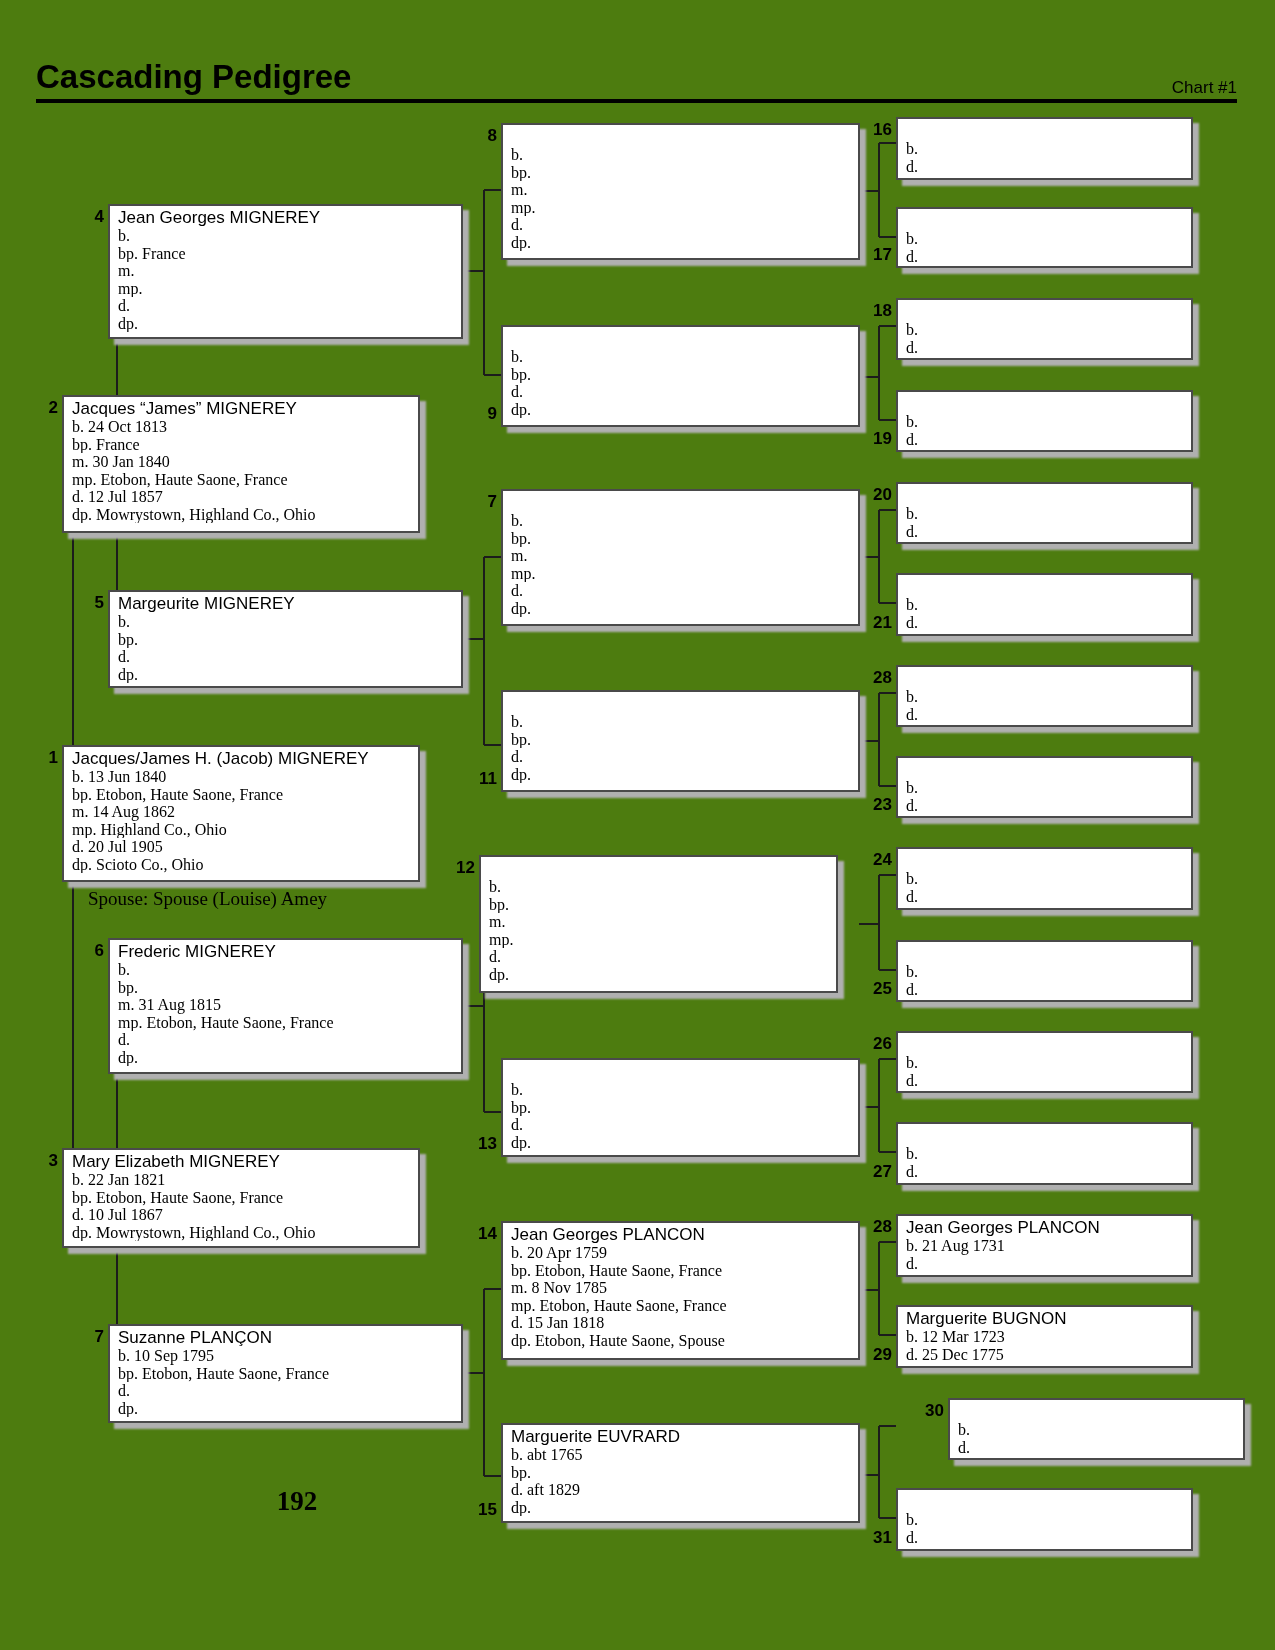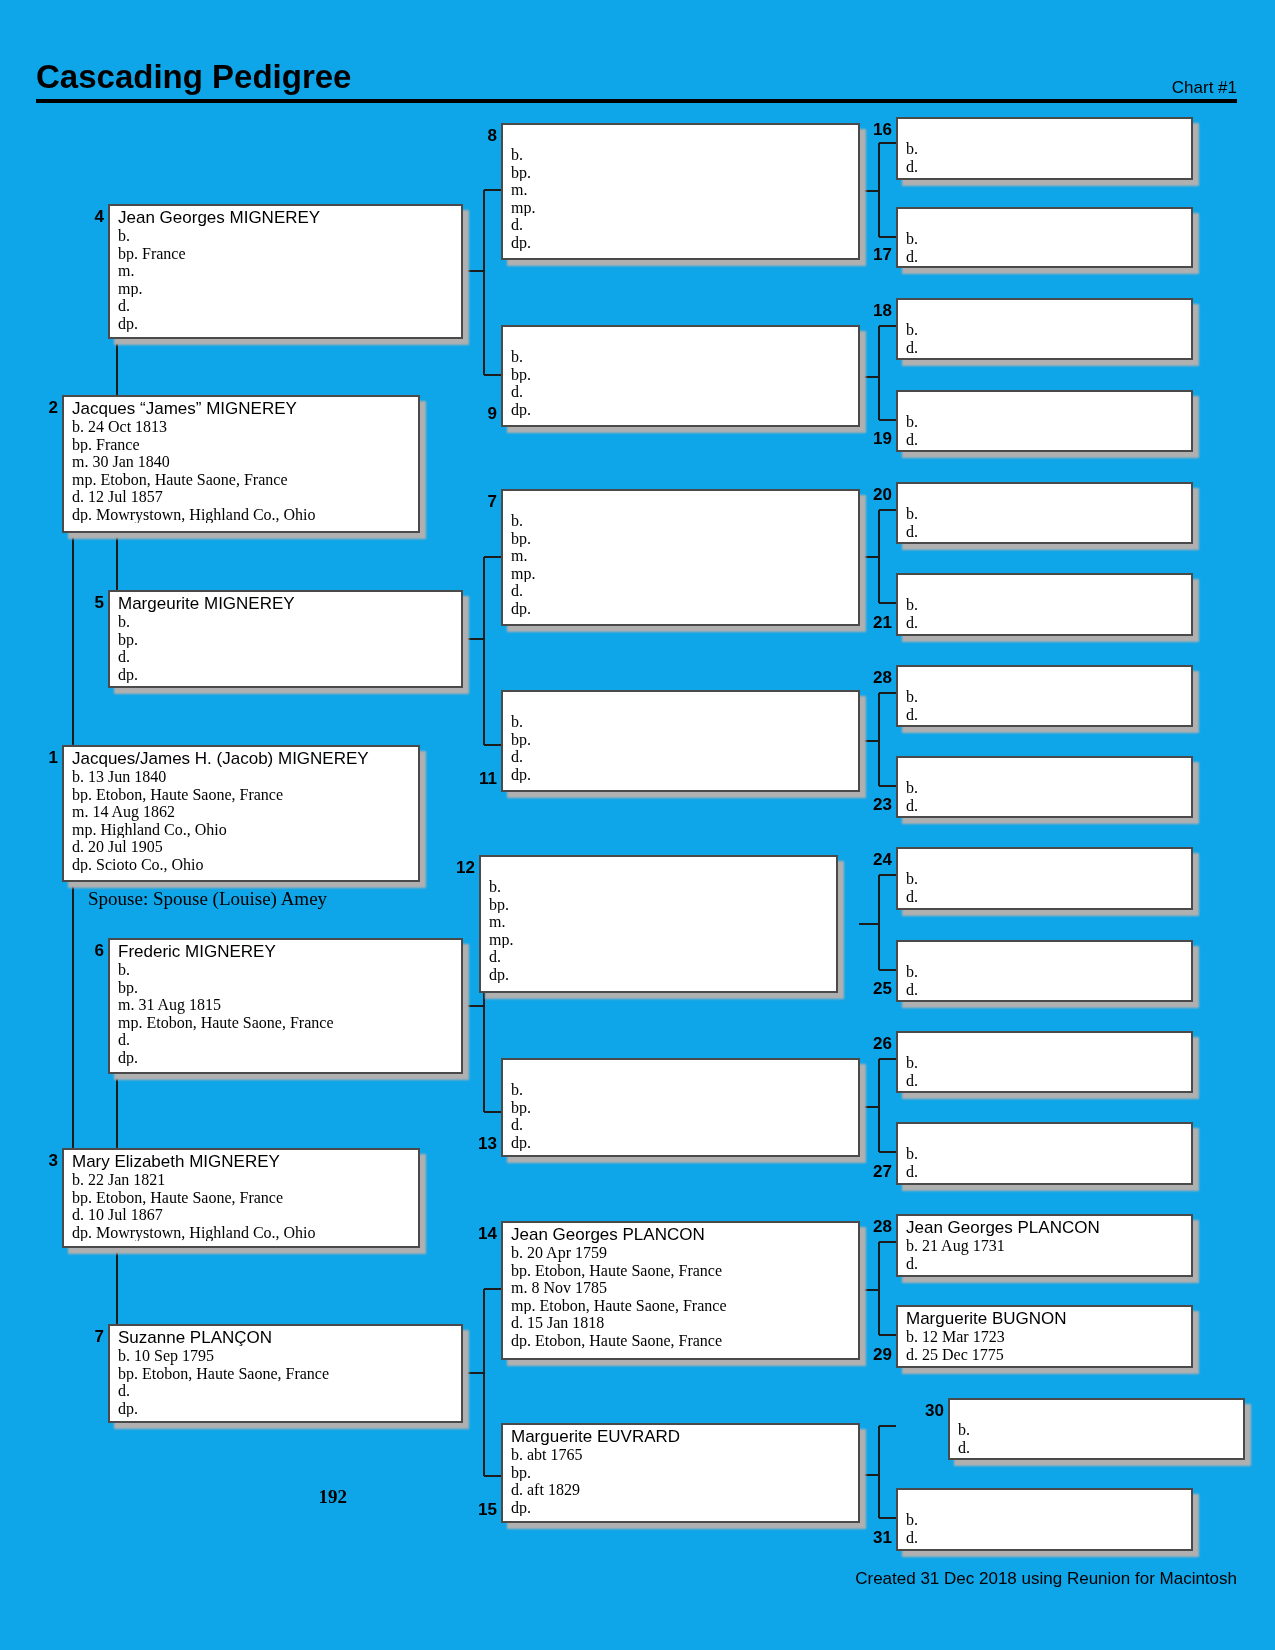--- a/index.html
+++ b/index.html
@@ -1,23 +1,23 @@
 <!DOCTYPE html>
 <html><head>
 <meta charset="utf-8">
 <style>
   html,body{margin:0;padding:0;background:#fff;}
-  .page{position:relative;width:1275px;height:1650px;background:#0ea5e9;overflow:hidden;
+  .page{position:relative;width:1275px;height:1650px;background:#4d7c0f;overflow:hidden;
         font-family:"Liberation Sans",sans-serif;color:#000;}
   .title{position:absolute;left:36px;top:58px;font-size:33px;font-weight:bold;white-space:nowrap;}
   .chart-label{position:absolute;top:78px;left:1037px;width:200px;text-align:right;font-size:17px;}
   .rule{position:absolute;left:36px;top:99px;width:1201px;height:4px;background:#000;}
   .footer-note{position:absolute;top:1569px;left:737px;width:500px;text-align:right;font-size:17px;}
-  .page-number{position:absolute;top:1486px;left:247px;width:100px;text-align:right;
-               font-size:19px;font-weight:bold;font-family:"Liberation Serif",serif;}
+  .page-number{position:absolute;top:1486px;left:247px;width:100px;text-align:center;
+               font-size:27px;font-weight:bold;font-family:"Liberation Serif",serif;}
   .spouse-note{position:absolute;left:88px;top:888px;font-size:19px;font-family:"Liberation Serif",serif;white-space:nowrap;}
   .pbox{position:absolute;box-sizing:border-box;background:#fff;border:2px solid #4a4a4a;
         box-shadow:6px 6px 2px #b0b0b0;padding:2px 0 0 8px;}
   .bname{font-size:17px;line-height:19px;height:19px;white-space:nowrap;overflow:hidden;}
   .bline{font-size:16px;line-height:17.5px;height:17.5px;font-family:"Liberation Serif",serif;white-space:nowrap;overflow:hidden;}
   .num{position:absolute;left:-33px;width:27px;text-align:right;font-weight:bold;font-size:17px;}
   .num-top{top:1px;}
   .num-bot{bottom:1px;}
   .vl{position:absolute;width:2px;background:#1c1c1c;}
   .hl{position:absolute;height:2px;background:#1c1c1c;}
@@ -230,21 +230,21 @@
   </div>
 
   <div class="pbox" style="left:501px;top:1221px;width:359px;height:139px">
     <span class="num num-top">14</span>
     <div class="bname">Jean Georges PLANCON</div>
     <div class="bline">b. 20 Apr 1759</div>
     <div class="bline">bp. Etobon, Haute Saone, France</div>
     <div class="bline">m. 8 Nov 1785</div>
     <div class="bline">mp. Etobon, Haute Saone, France</div>
     <div class="bline">d. 15 Jan 1818</div>
-    <div class="bline">dp. Etobon, Haute Saone, France</div>
+    <div class="bline">dp. Etobon, Haute Saone, Spouse</div>
   </div>
 
   <div class="pbox" style="left:501px;top:1423px;width:359px;height:100px">
     <span class="num num-bot">15</span>
     <div class="bname">Marguerite EUVRARD</div>
     <div class="bline">b. abt 1765</div>
     <div class="bline">bp.</div>
     <div class="bline">d. aft 1829</div>
     <div class="bline">dp.</div>
   </div>
@@ -356,15 +356,14 @@
 
   <div class="pbox" style="left:896px;top:1488px;width:297px;height:63px">
     <span class="num num-bot">31</span>
     <div class="bname"></div>
     <div class="bline">b.</div>
     <div class="bline">d.</div>
   </div>
 
   <div class="spouse-note">Spouse: Spouse (Louise) Amey</div>
   <div class="page-number">192</div>
-  <div class="footer-note">Created 31 Dec 2018 using Reunion for Macintosh</div>
 
 </div>
 
 </body></html>

